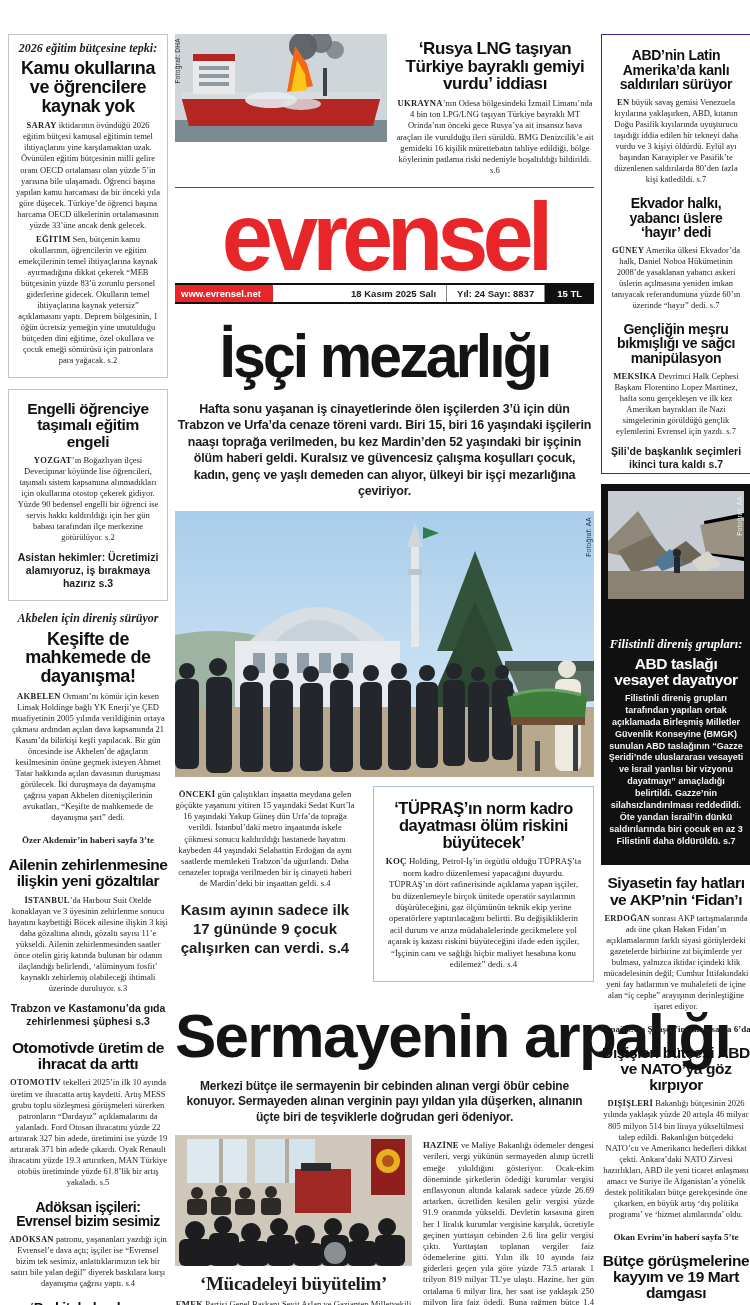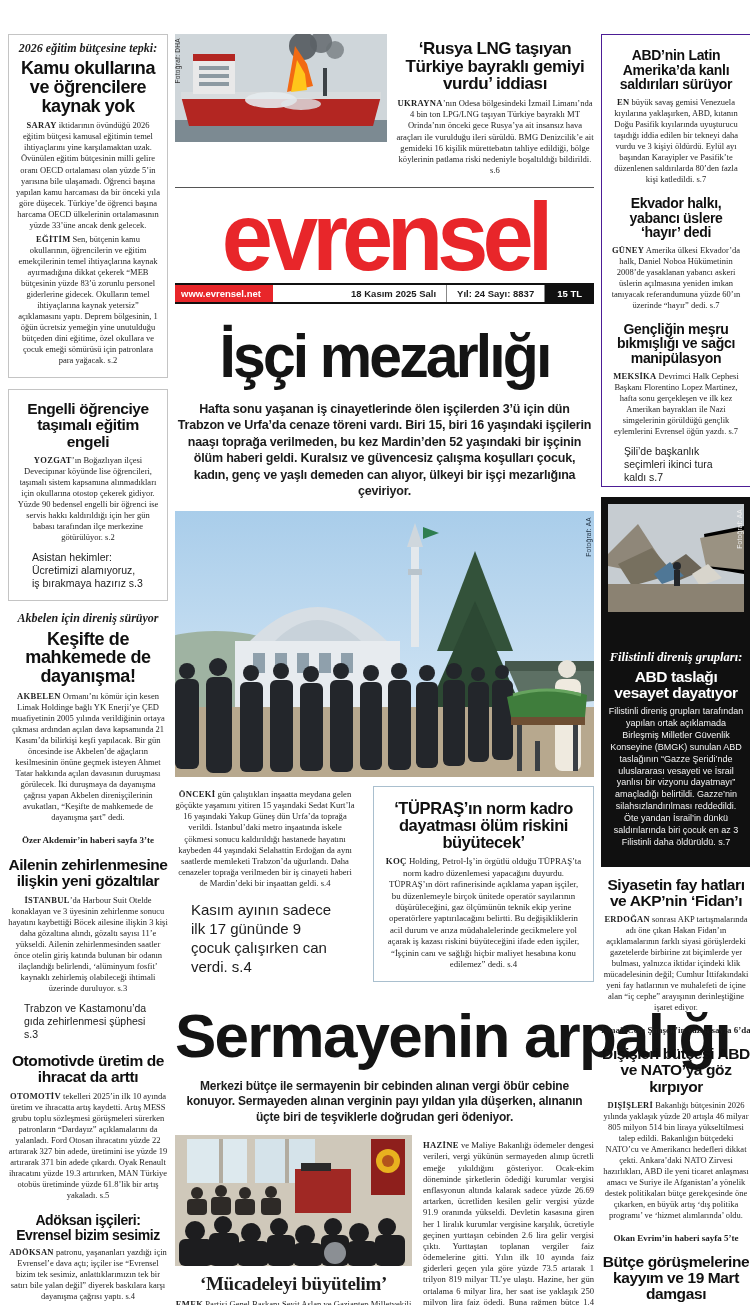--- a/index.html
+++ b/index.html
@@ -13,22 +13,22 @@
   .boxed{border:1px solid #c4c4c4;padding:7px 7px 8px;margin-bottom:11px;}
   .sect{margin-bottom:12px;}
 
   .kicker{font-weight:bold;font-style:italic;font-size:12px;text-align:center;line-height:1.1;}
   .hl{font-family:"Liberation Sans",sans-serif;font-weight:bold;text-align:center;color:#101010;
       letter-spacing:-0.4px;line-height:1.04;margin:4px 0 5px;}
   .hl18{font-size:18px;} .hl15{font-size:15.5px;} .hl14{font-size:14px;}
   .body{font-size:8.5px;line-height:1.3;text-align:center;color:#1f1f1f;margin:3px 0;}
   .body b{letter-spacing:0.3px;}
   .just{text-align:justify;}
-  .note{font-family:"Liberation Sans",sans-serif;font-weight:normal;font-size:10.5px;text-align:left;
-        line-height:1.25;margin:8px 16px 2px;}
+  .note{font-family:"Liberation Sans",sans-serif;font-weight:bold;font-size:10.5px;text-align:center;
+        line-height:1.25;margin:8px 0 2px;}
   .byline{font-weight:bold;font-size:9px;text-align:center;margin-top:12px;}
 
   
   .top-story{display:flex;gap:9px;padding-bottom:8px;}
   .ship-wrap{position:relative;width:212px;height:108px;flex:none;}
   .vcred{position:absolute;writing-mode:vertical-rl;transform:rotate(180deg);font-family:"Liberation Sans",sans-serif;
          font-size:6.5px;color:#333;letter-spacing:.3px;}
   .ship-cred{left:-1px;top:4px;}
   .top-story-text{flex:1;padding-top:2px;}
   .top-story-text .hl{font-size:17px;}
@@ -79,21 +79,21 @@
 
   
   .rbox{border:1px solid #4c1d95;padding:9px 6px 0;margin-bottom:10px;}
   .rbox .hl{letter-spacing:-0.3px;}
   .rsect{margin-bottom:11px;}
   .black-box{background:#101010;color:#fff;padding:7px 7px 9px;margin-bottom:10px;}
   .rubble-wrap{position:relative;width:100%;height:108px;margin-bottom:7px;}
   .rub-cred{right:1px;top:5px;color:#eee;}
   .black-box .kicker{color:#fff;font-size:12.5px;margin-top:39px;}
   .black-box .hl{color:#fff;font-size:15.5px;}
-  .black-box .bodyw{font-family:"Liberation Sans",sans-serif;font-weight:normal;font-size:9px;line-height:1.32;
+  .black-box .bodyw{font-family:"Liberation Sans",sans-serif;font-weight:bold;font-size:9px;line-height:1.32;
                     text-align:center;color:#f4f4f4;margin-top:5px;}
 </style>
 </head>
 <body>
 
 <div class="page">
   <div class="cols">
 
     <aside class="col-left">
 
@@ -354,21 +354,21 @@
         <section class="rsect">
           <h2 class="hl hl14">ABD’nin Latin Amerika’da kanlı saldırıları sürüyor</h2>
           <p class="body"><b>EN</b><span> büyük savaş gemisi Venezuela kıyılarına yaklaşırken, ABD, kıtanın Doğu Pasifik kıyılarında uyuşturucu taşıdığı iddia edilen bir tekneyi daha vurdu ve 3 kişiyi öldürdü. Eylül ayı başından Karayipler ve Pasifik’te düzenlenen saldırılarda 80’den fazla kişi katledildi. s.7</span></p>
         </section>
         <section class="rsect">
           <h2 class="hl hl14">Ekvador halkı, yabancı üslere ‘hayır’ dedi</h2>
           <p class="body"><b>GÜNEY</b><span> Amerika ülkesi Ekvador’da halk, Daniel Noboa Hükümetinin 2008’de yasaklanan yabancı askeri üslerin açılmasına yeniden imkan tanıyacak referandumuna yüzde 60’ın üzerinde “hayır” dedi. s.7</span></p>
         </section>
         <section>
           <h2 class="hl hl14">Gençliğin meşru bıkmışlığı ve sağcı manipülasyon</h2>
-          <p class="body"><b>MEKSİKA</b><span> Devrimci Halk Cephesi Başkanı Florentino Lopez Martinez, hafta sonu gerçekleşen ve ilk kez Amerikan bayrakları ile Nazi simgelerinin görüldüğü gençlik eylemlerini Evrensel öğün yazdı. s.7</span></p>
+          <p class="body"><b>MEKSİKA</b><span> Devrimci Halk Cephesi Başkanı Florentino Lopez Martinez, hafta sonu gerçekleşen ve ilk kez Amerikan bayrakları ile Nazi simgelerinin görüldüğü gençlik eylemlerini Evrensel için yazdı. s.7</span></p>
           <div class="note">Şili’de başkanlık seçimleri ikinci tura kaldı s.7</div>
         </section>
       </div>
 
       <div class="black-box">
         <div class="rubble-wrap">
           <svg width="136" height="108" viewBox="0 0 136 108">
             <rect width="136" height="108" fill="#c6ccd1"></rect>
             <polygon points="0,50 30,20 52,54 20,66 0,62" fill="#8f8779"></polygon>
             <polygon points="10,60 44,44 66,70 24,82" fill="#77705f"></polygon>

